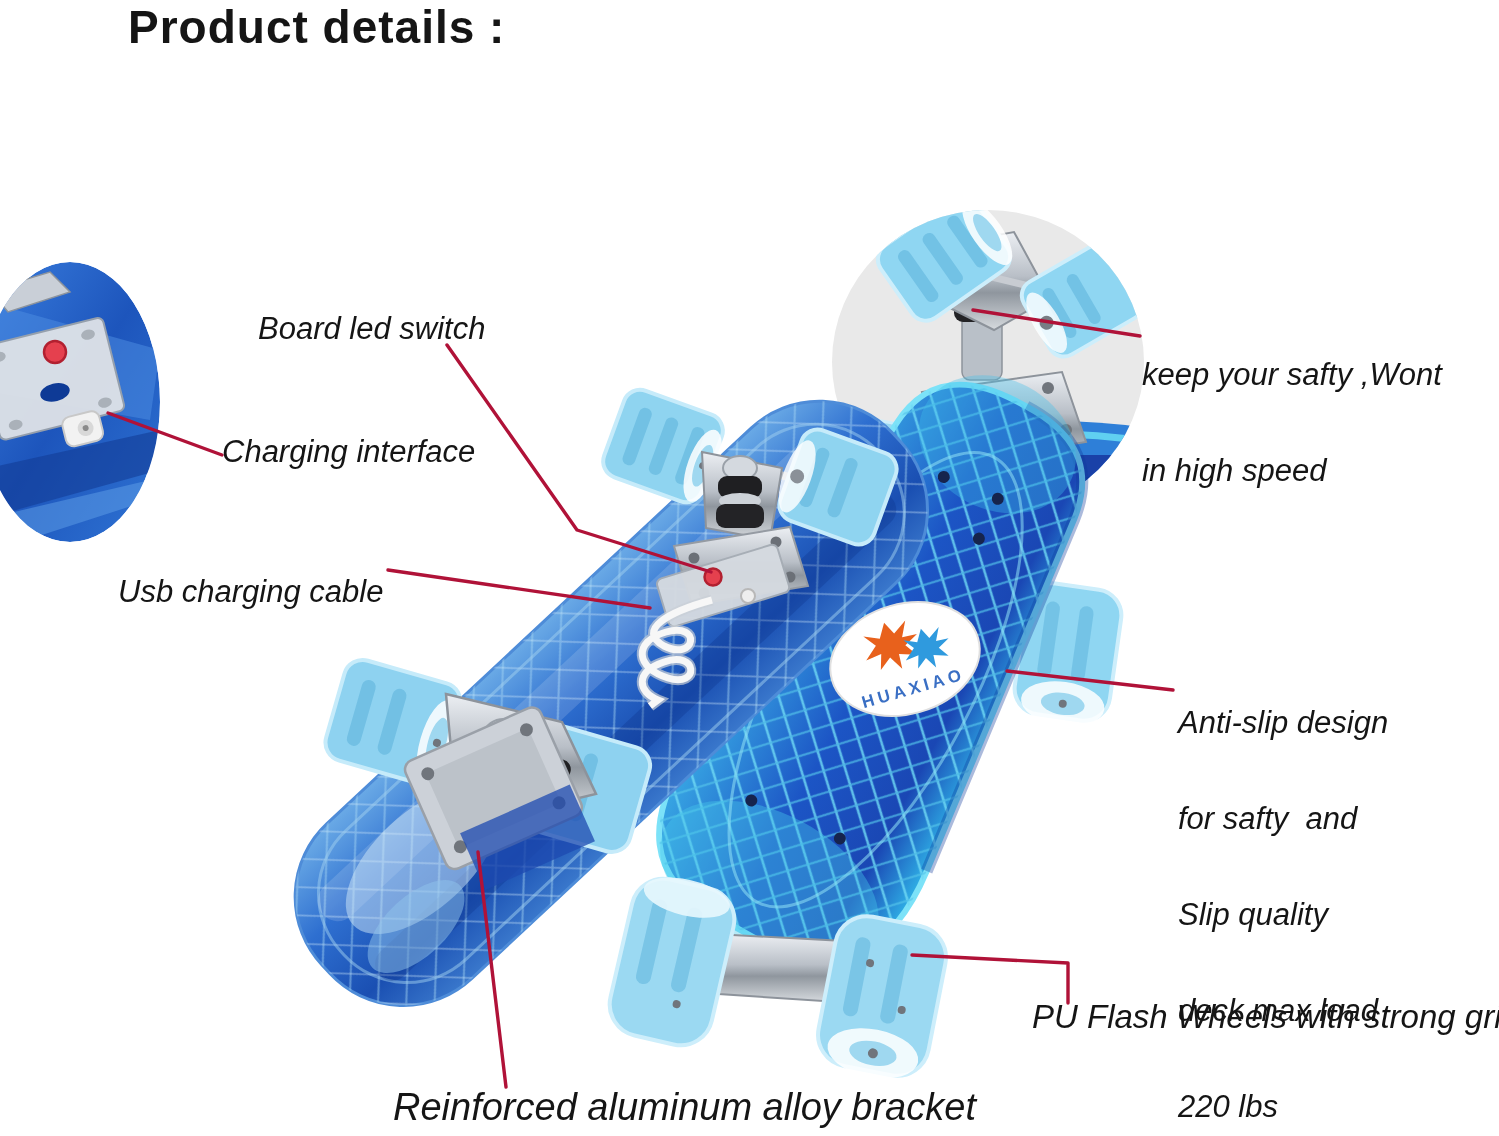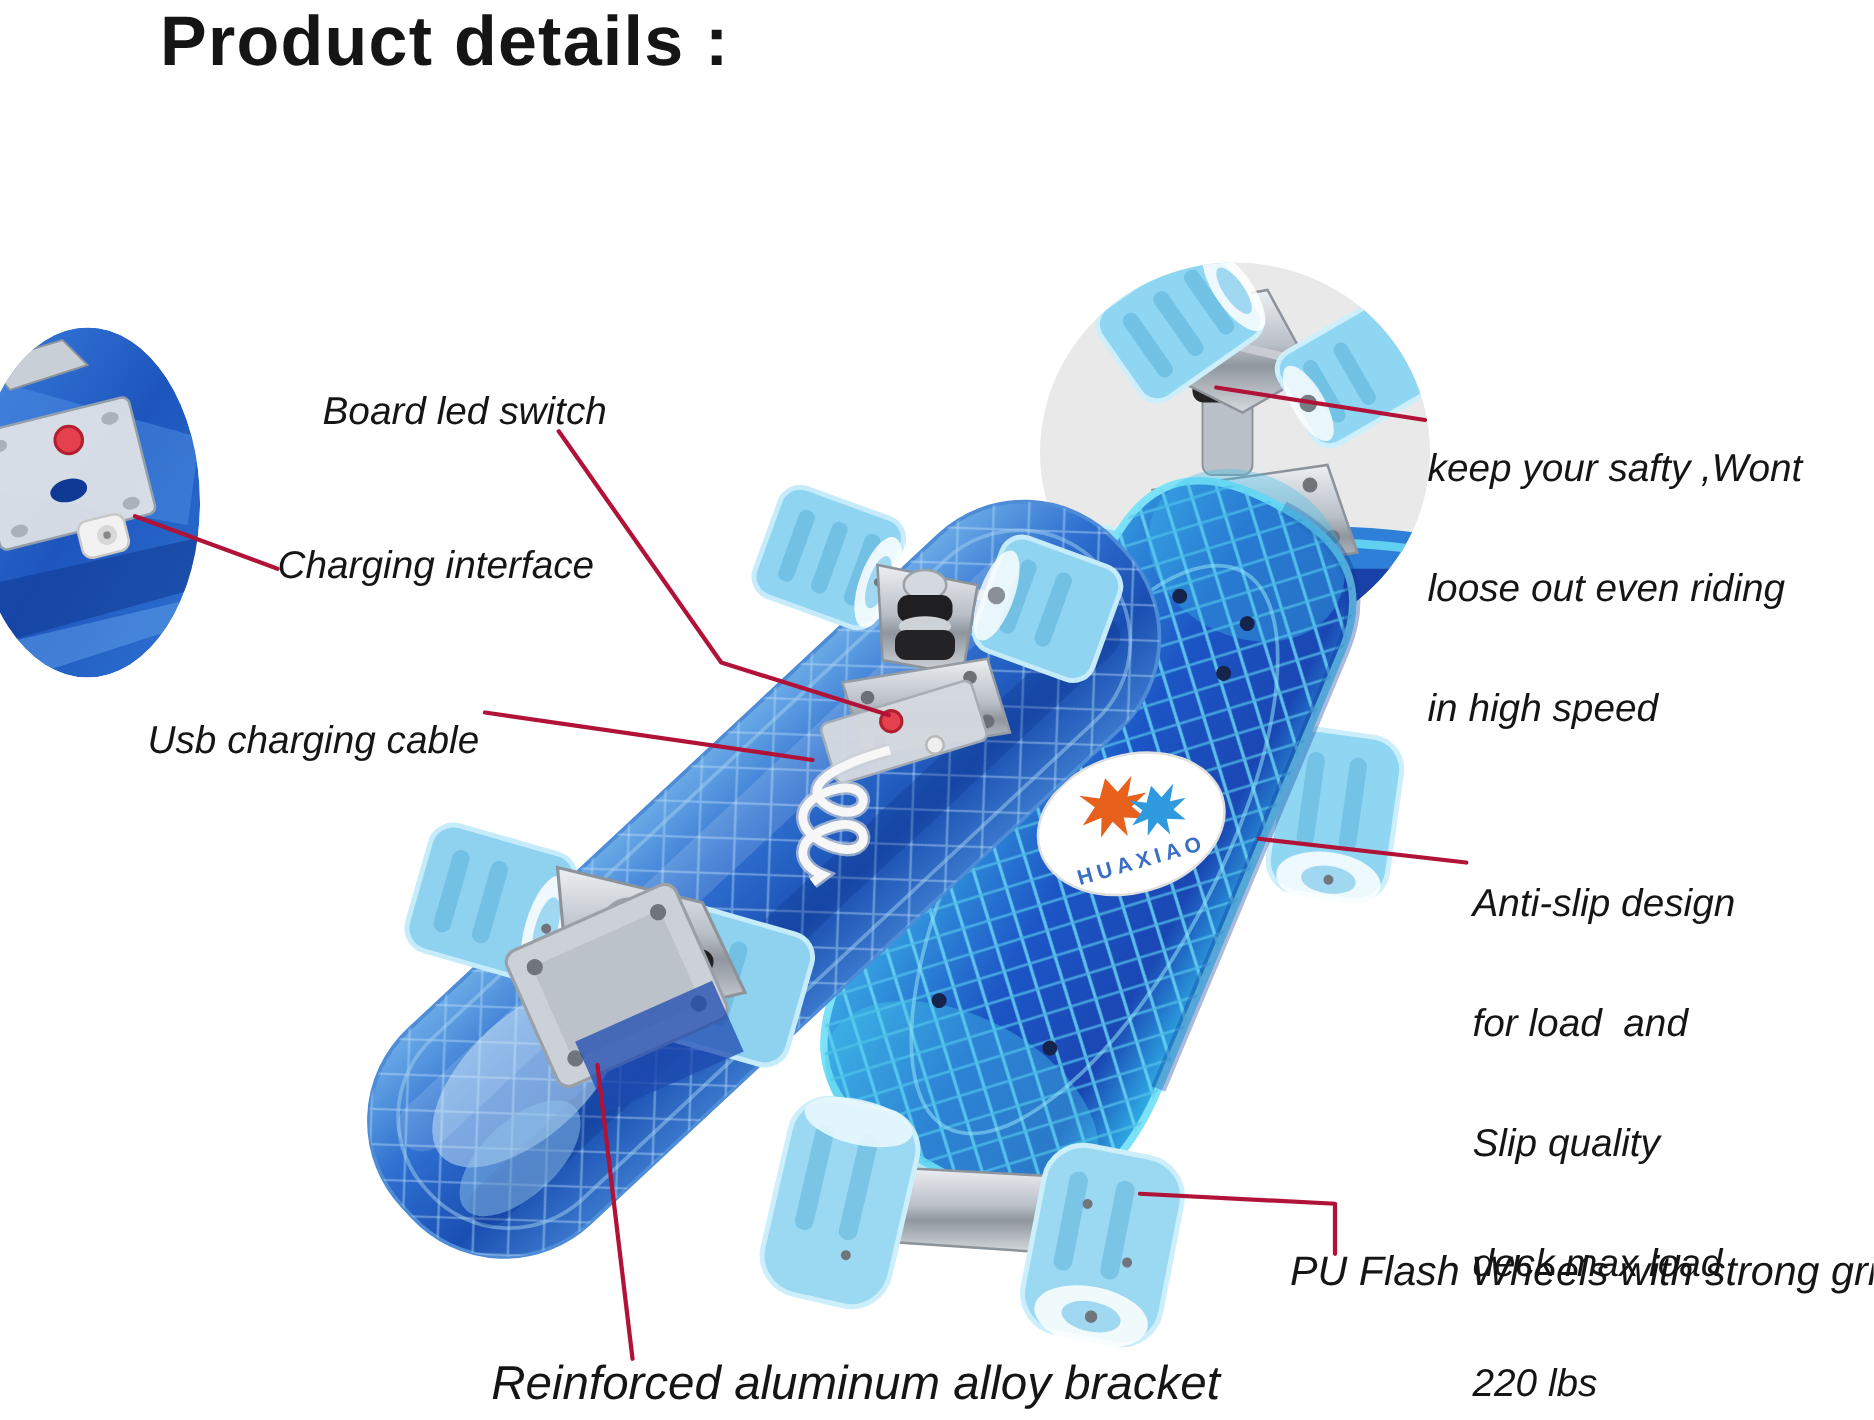--- a/index.html
+++ b/index.html
@@ -8,21 +8,21 @@
   }
   html,body{margin:0;padding:0;background:#fff;}
   .canvas{
     position:relative;width:1499px;height:1136px;overflow:hidden;
     background:var(--background);
     font-family:"Liberation Sans", sans-serif;
   }
   .art{position:absolute;left:0;top:0;}
   .page-title{
     position:absolute;left:128px;top:0px;
-    font-size:56px;font-weight:bold;color:var(--text);
+    font-size:46px;font-weight:bold;color:var(--text);
     letter-spacing:1px;white-space:pre;
   }
   .label{
     position:absolute;color:var(--text);
     font-weight:normal;font-style:italic;
     font-size:31px;line-height:1.0;white-space:pre;
   }
   .label .ln{white-space:pre;line-height:1.0;margin:0 0 3px 0;}
   .lbl-led{left:258px;top:313px;}
   .lbl-charge{left:222px;top:436px;}
@@ -315,27 +315,26 @@
   <div class="page-title">Product details :</div>
 
   <div class="label lbl-led">Board led switch</div>
 
   <div class="label lbl-charge">Charging interface</div>
 
   <div class="label lbl-usb">Usb charging cable</div>
 
   <div class="label lbl-nut">
     <div class="ln">keep your safty ,Wont</div>
-    <div class="ln">loose out even riding</div>
     <div class="ln">in high speed</div>
   </div>
 
   <div class="label lbl-design">
     <div class="ln">Anti-slip design</div>
-    <div class="ln">for load  and</div>
+    <div class="ln">for safty  and</div>
     <div class="ln">Slip quality</div>
     <div class="ln">deck max load</div>
     <div class="ln">220 lbs</div>
   </div>
 
   <div class="label lbl-wheels">PU Flash Wheels with strong grip</div>
 
   <div class="label lbl-bracket">Reinforced aluminum alloy bracket</div>
 </div>
 

